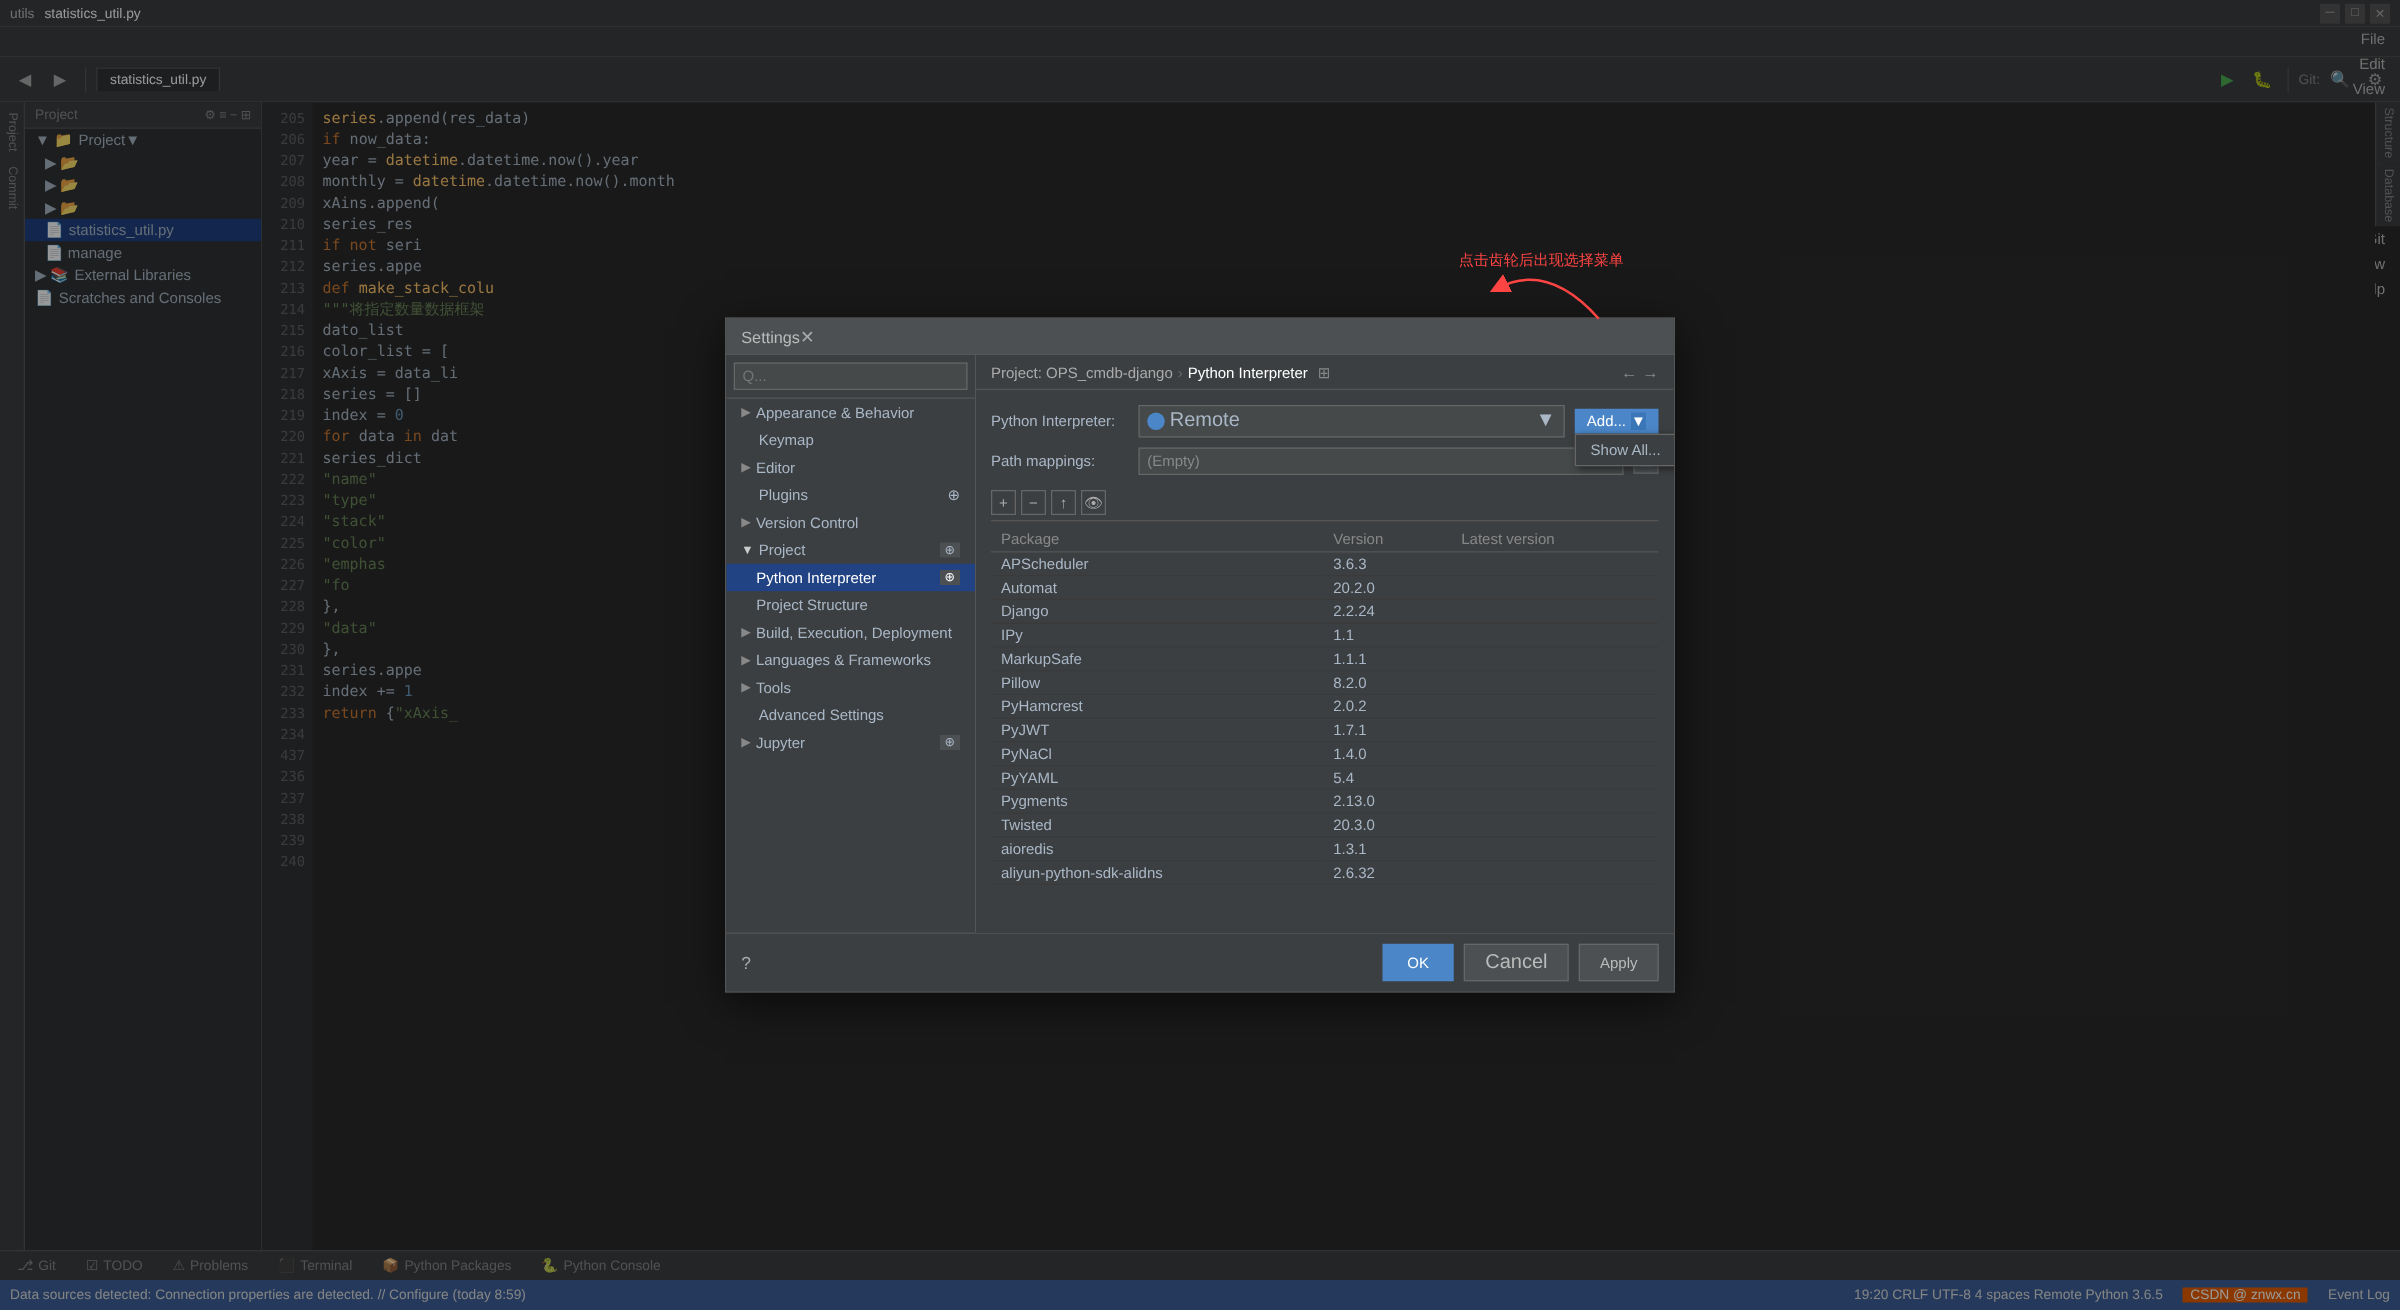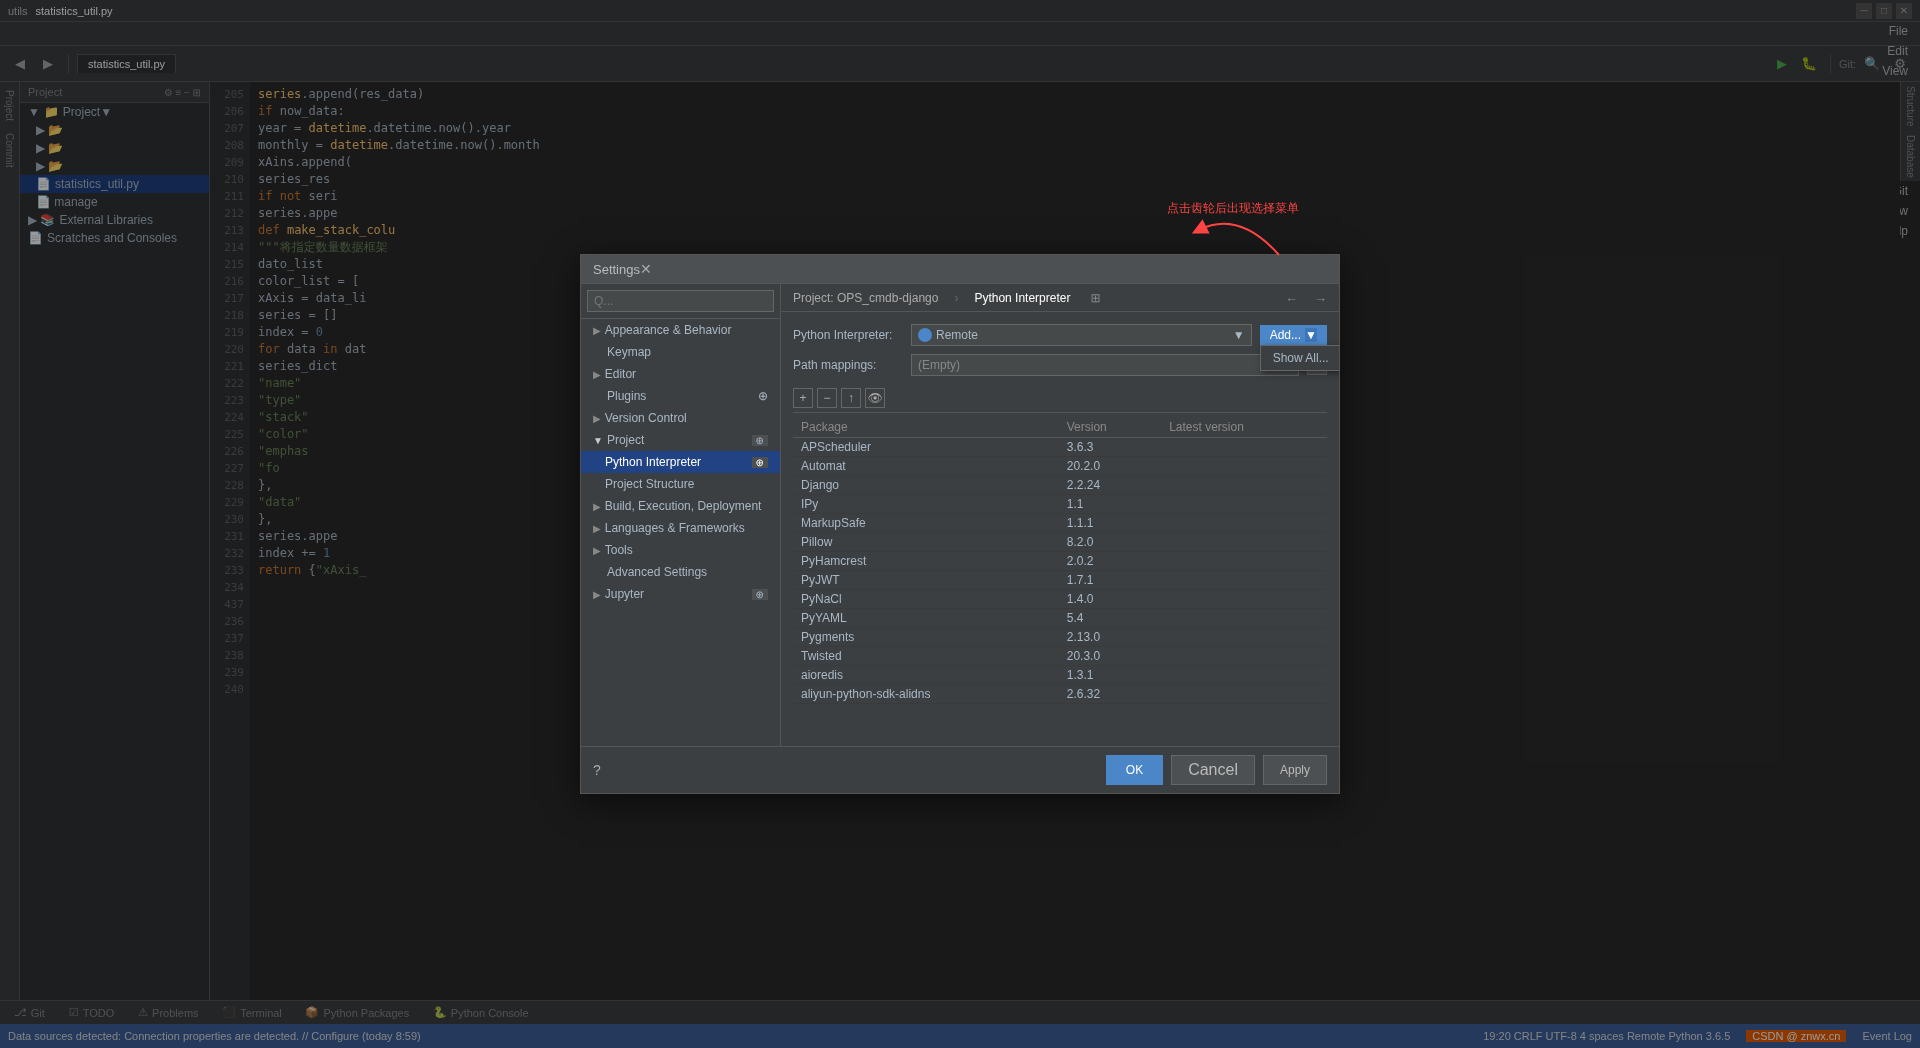--- a/index.html
+++ b/index.html
@@ -295,21 +295,21 @@
       display: flex;
       flex-direction: column;
     }
     .settings-breadcrumb {
       padding: 6px 12px;
       font-size: 12px;
       color: #aaa;
       border-bottom: 1px solid #555;
       display: flex;
       align-items: center;
-      gap: 16px;
+      gap: 4px;
     }
     .breadcrumb-sep { color: #666; }
     .settings-content {
       padding: 12px;
       flex: 1;
     }
     .interpreter-row {
       display: flex;
       align-items: center;
       gap: 8px;
@@ -320,21 +320,21 @@
       color: #a9b7c6;
       width: 110px;
       flex-shrink: 0;
     }
     .interpreter-select {
       flex: 1;
       background: #45494a;
       border: 1px solid #666;
       color: #a9b7c6;
       padding: 3px 6px;
-      font-size: 12px;
+      font-size: 16px;
       display: flex;
       align-items: center;
       justify-content: space-between;
     }
     .interpreter-icon {
       width: 14px; height: 14px;
       background: #4a86c8;
       border-radius: 50%;
       display: inline-block;
       margin-right: 4px;

